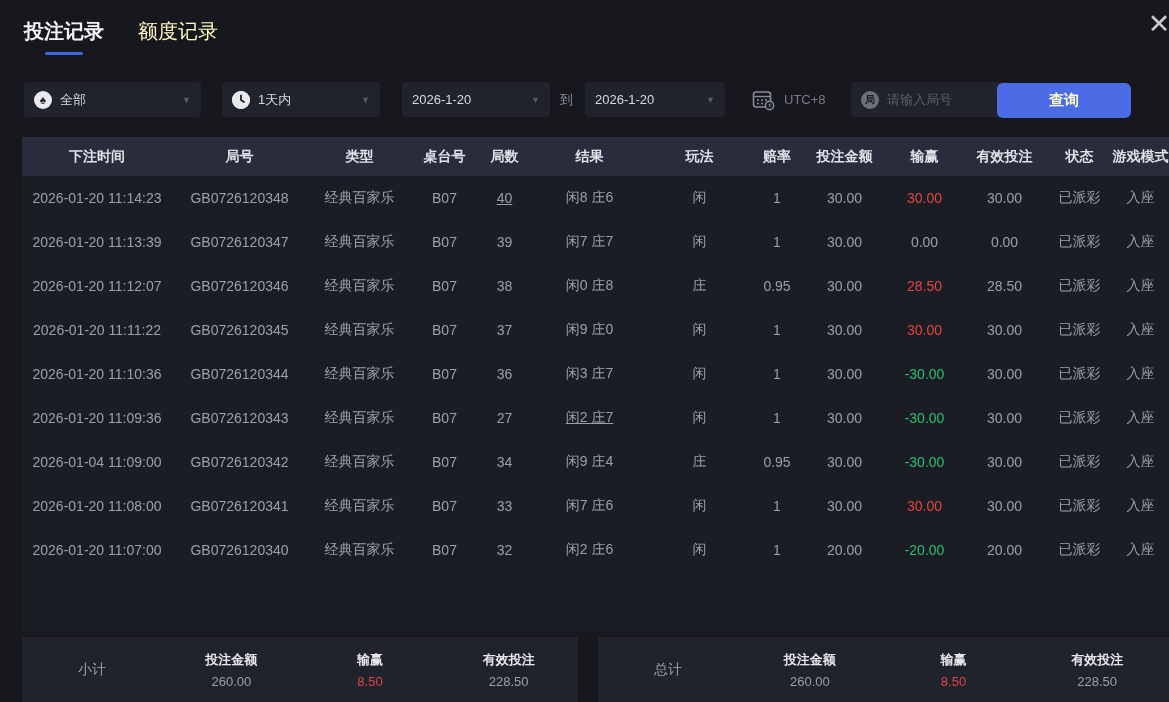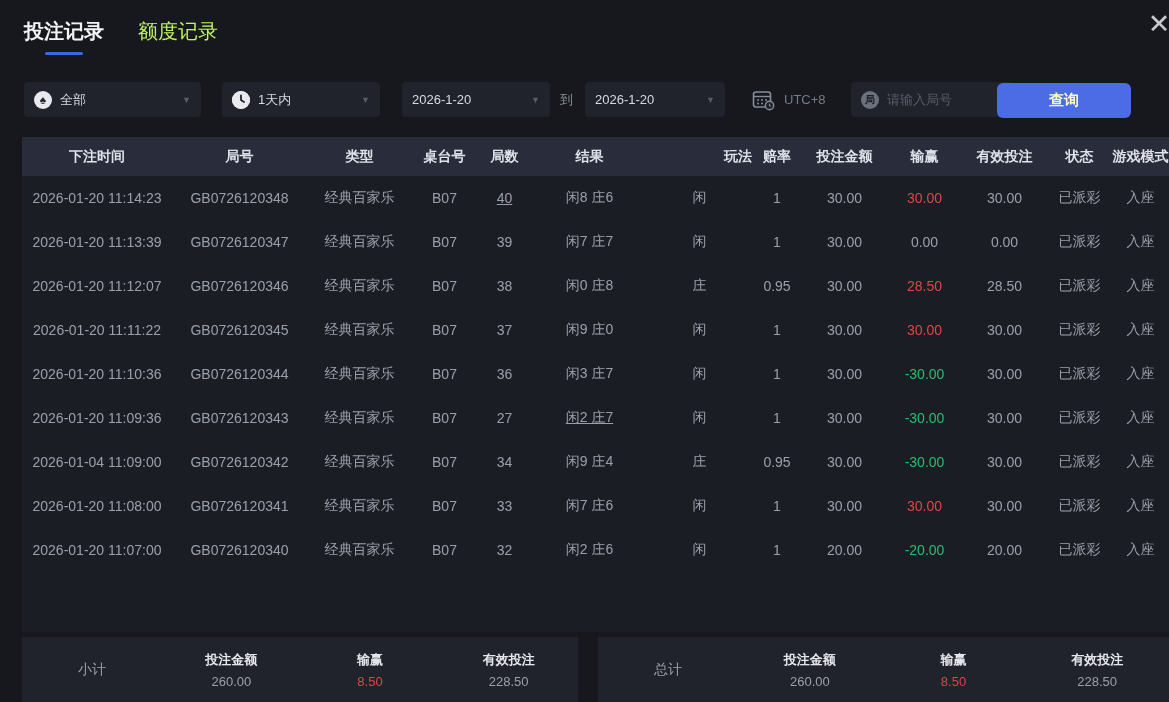--- a/index.html
+++ b/index.html
@@ -6,21 +6,21 @@
   html,body { width:1169px; height:702px; }
   body {
     background:#16181d;
     font-family:"Liberation Sans","DejaVu Sans",sans-serif;
     position:relative;
     overflow:hidden;
     color:#9aa0aa;
   }
   
   .tabs { position:absolute; top:18px; left:24px; display:flex; gap:34px; }
-  .tab { font-size:20px; color:#bef264; cursor:pointer; position:relative; padding-bottom:10px; }
+  .tab { font-size:20px; color:#fef9c3; cursor:pointer; position:relative; padding-bottom:10px; }
   .tab.active { color:#f2f3f5; font-weight:bold; }
   .tab.active::after {
     content:""; position:absolute; left:50%; transform:translateX(-50%);
     bottom:0; width:38px; height:3px; border-radius:2px; background:#3d66e4;
   }
   .close-x {
     position:absolute; top:6px; right:-8px; width:36px; height:36px;
     color:#c6c9cf; font-size:27px; line-height:36px; text-align:center; cursor:pointer;
   }
   
@@ -140,21 +140,21 @@
 <button class="query-btn">查询</button>
 
 <div class="table-wrap">
   <div class="thead" id="thead">
       <div class="cell" style="width: 150px;">下注时间</div>
       <div class="cell" style="width: 135px;">局号</div>
       <div class="cell" style="width: 105px;">类型</div>
       <div class="cell" style="width: 65px;">桌台号</div>
       <div class="cell" style="width: 55px;">局数</div>
       <div class="cell" style="width: 115px;">结果</div>
-      <div class="cell" style="width: 105px; text-align: right;">玩法</div>
+      <div class="cell" style="width: 105px;">玩法</div>
       <div class="cell" style="width: 50px; text-align: center;">赔率</div>
       <div class="cell" style="width: 85px;">投注金额</div>
       <div class="cell" style="width: 75px;">输赢</div>
       <div class="cell" style="width: 85px;">有效投注</div>
       <div class="cell" style="width: 65px;">状态</div>
       <div class="cell" style="width: 57px; text-align: center;">游戏模式</div>
     </div>
   <div class="tbody" id="tbody">
       <div class="trow">
         <div class="cell" style="width: 150px;">2026-01-20 11:14:23</div>

